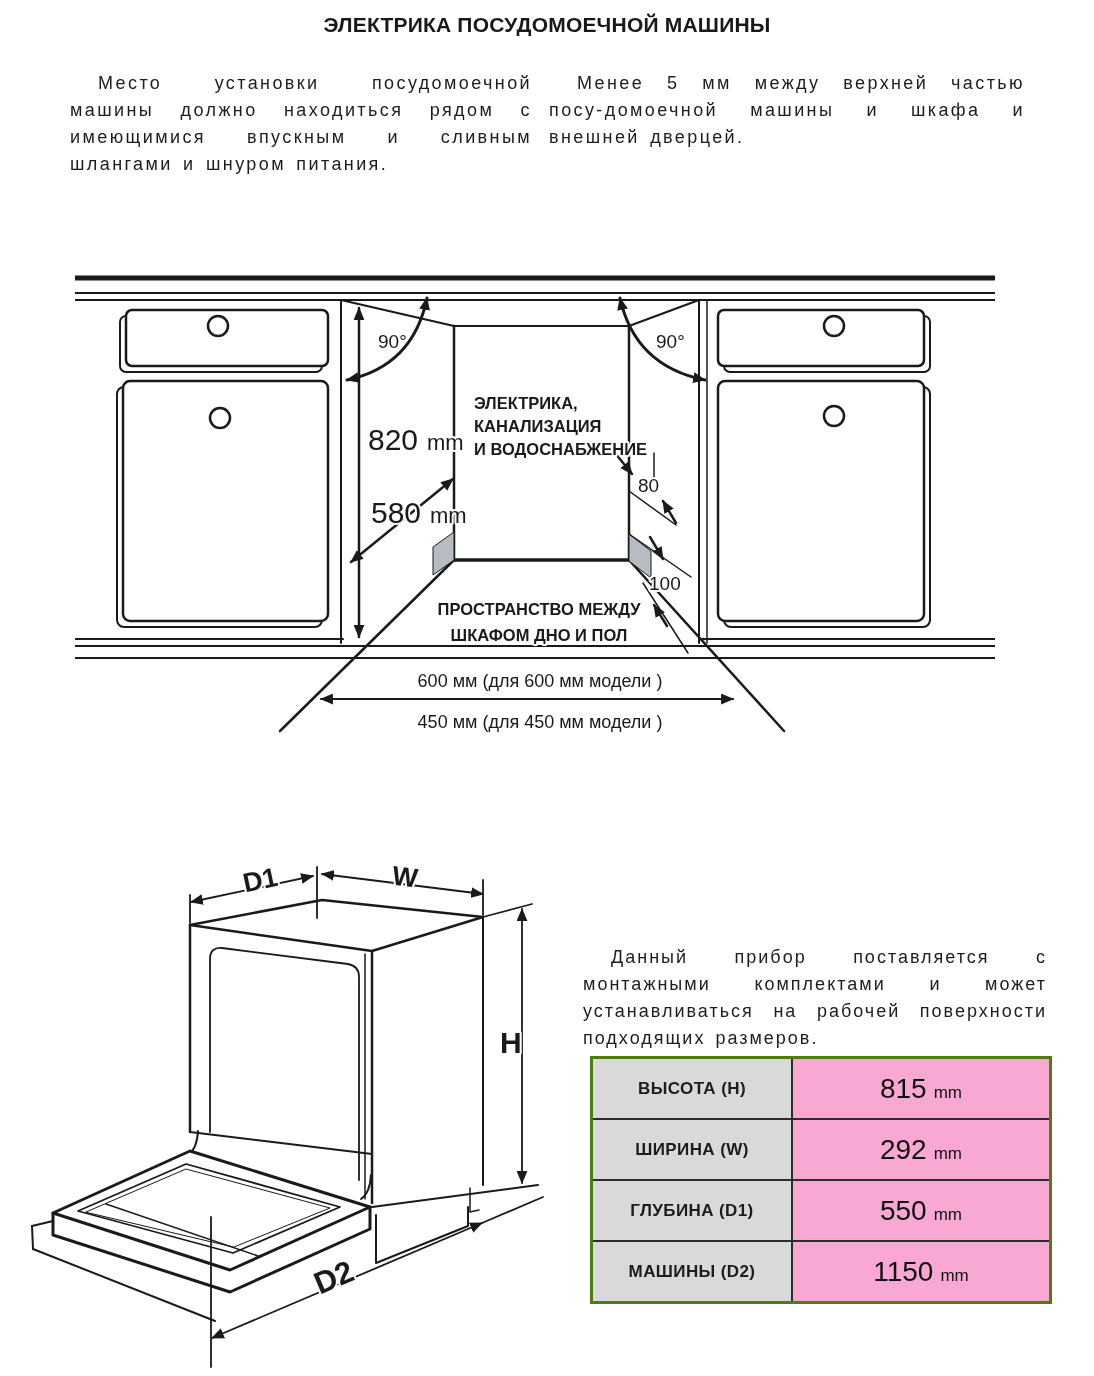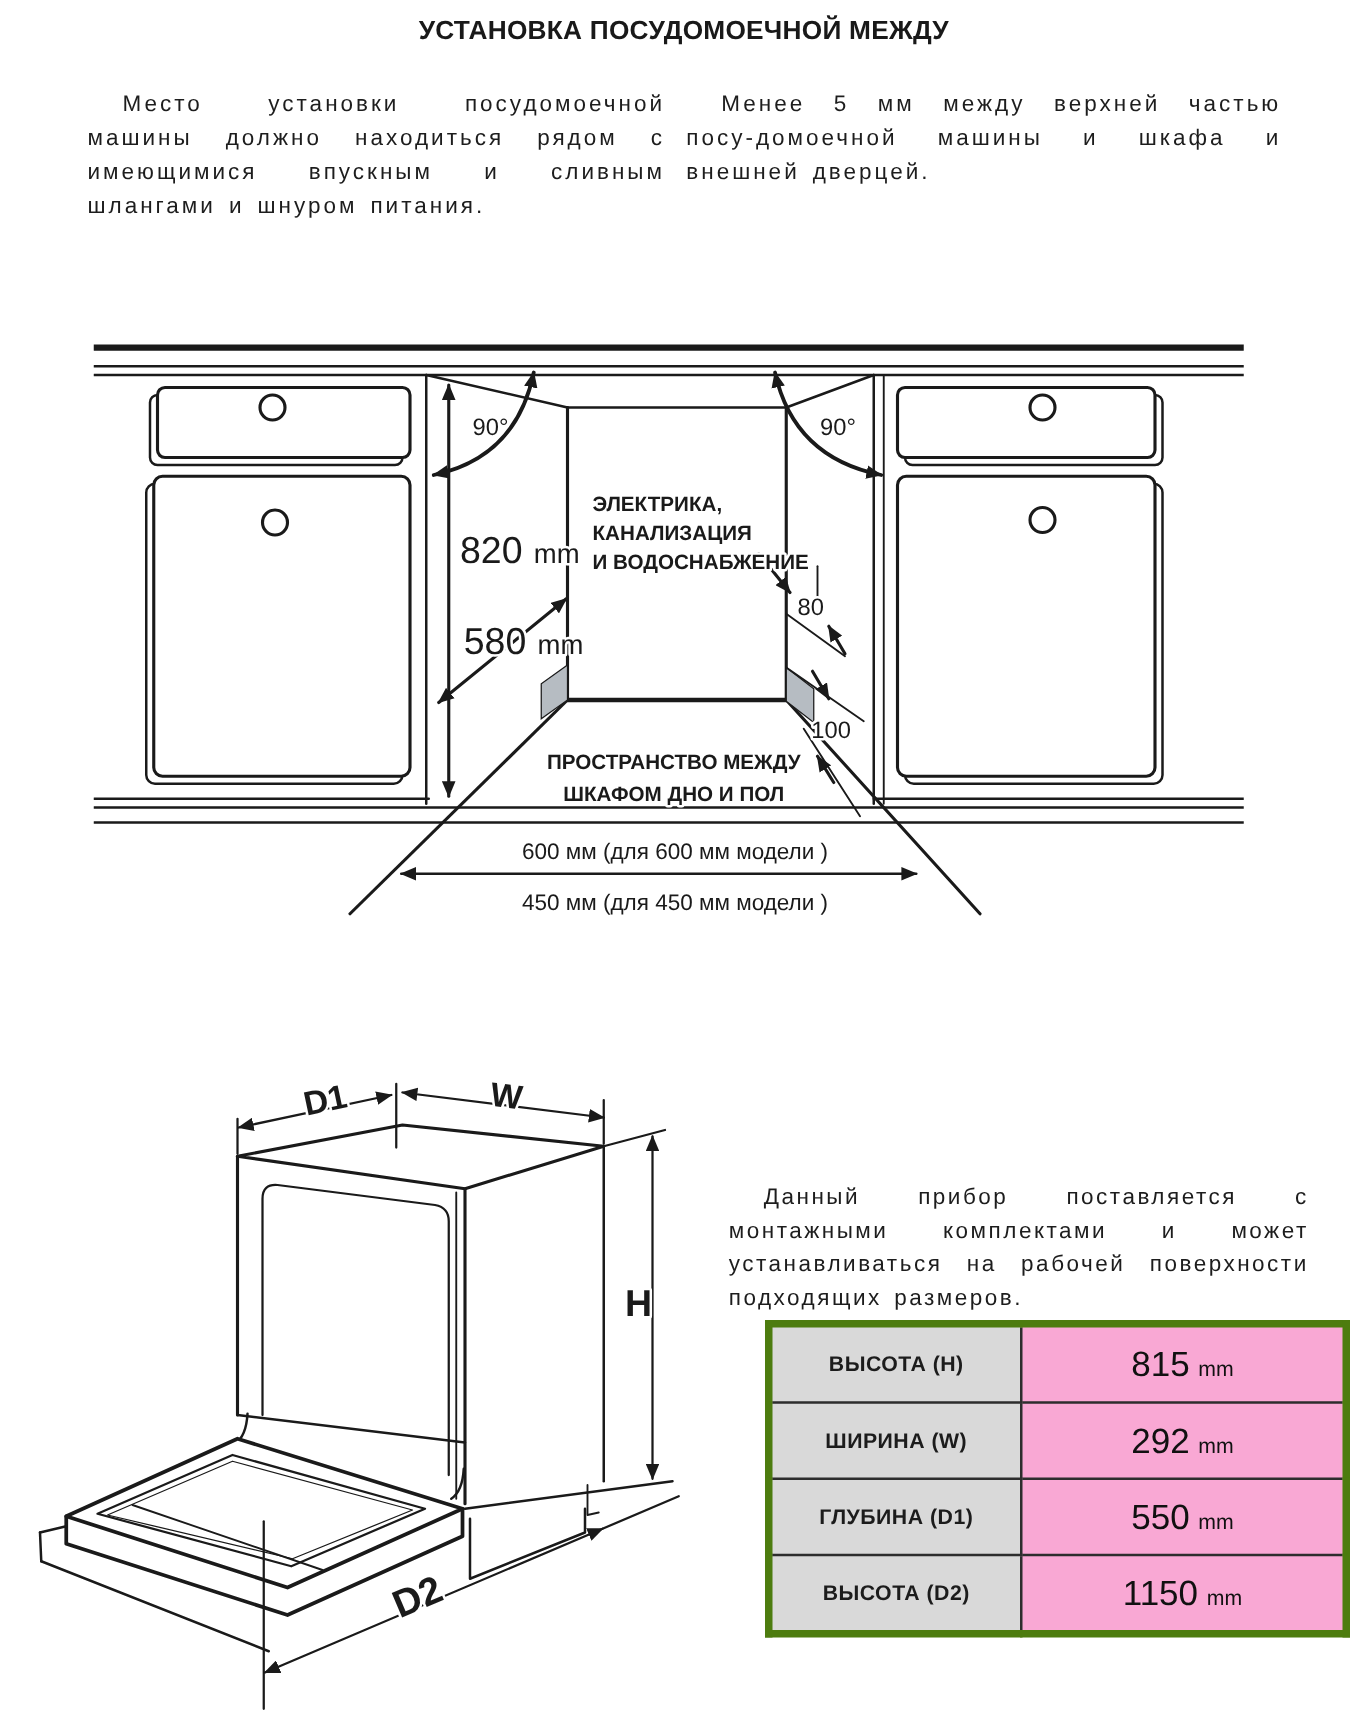--- a/index.html
+++ b/index.html
@@ -31,36 +31,36 @@
   #dia2{left:20px;top:855px;}
   svg .ln{stroke:#1a1a1a;fill:none;stroke-linecap:round;stroke-linejoin:round;}
   svg .fw{stroke:#1a1a1a;fill:#ffffff;stroke-linejoin:round;}
   svg .gb{fill:#b6bcc2;stroke:#1a1a1a;stroke-width:1;}
   svg .tx{
     fill:#1a1a1a;font-family:"Liberation Sans",sans-serif;
     paint-order:stroke;stroke:#ffffff;stroke-width:4px;stroke-linejoin:round;
   }
   svg .tb{font-weight:bold;}
   table.spec{
-    position:absolute;left:612px;top:1056px;
-    border-collapse:collapse;border:6px solid #4d7c0f;
+    position:absolute;left:590px;top:1056px;
+    border-collapse:collapse;border:3px solid #4d7c0f;
     table-layout:fixed;width:452px;
   }
   table.spec td{border:2px solid #2d2d2d;height:57px;text-align:center;vertical-align:middle;}
   td.lab{width:196px;background:#d9d9d9;font-weight:bold;font-size:17px;letter-spacing:.4px;}
   td.val{width:254px;background:#f9a8d4;}
   td.val .num{font-size:28px;color:#111;}
   td.val .unit{font-size:17px;margin-left:7px;color:#111;}
 </style>
 </head>
 <body>
 
 <div class="page">
 
-  <div class="title">УСТАНОВКА ПОСУДОМОЕЧНОЙ МЕЖДУ</div>
+  <div class="title">ЭЛЕКТРИКА ПОСУДОМОЕЧНОЙ МАШИНЫ</div>
 
   <div class="intro">
     <div class="col-l">
       <p class="doc">Место установки посудомоечной машины должно находиться рядом с имеющимися впускным и сливным шлангами и шнуром питания.</p>
     </div>
     <div class="col-r">
       <p class="doc">Менее 5 мм между верхней частью посу-домоечной машины и шкафа и внешней дверцей.</p>
     </div>
   </div>
 
@@ -232,21 +232,21 @@
         <span class="num">292</span><span class="unit">mm</span>
       </td>
     </tr>
     <tr>
       <td class="lab">ГЛУБИНА (D1)</td>
       <td class="val">
         <span class="num">550</span><span class="unit">mm</span>
       </td>
     </tr>
     <tr>
-      <td class="lab">ВЫСОТА (D2)</td>
+      <td class="lab">МАШИНЫ (D2)</td>
       <td class="val">
         <span class="num">1150</span><span class="unit">mm</span>
       </td>
     </tr>
   </tbody>
     </table>
 
 </div>
 
 </body></html>

